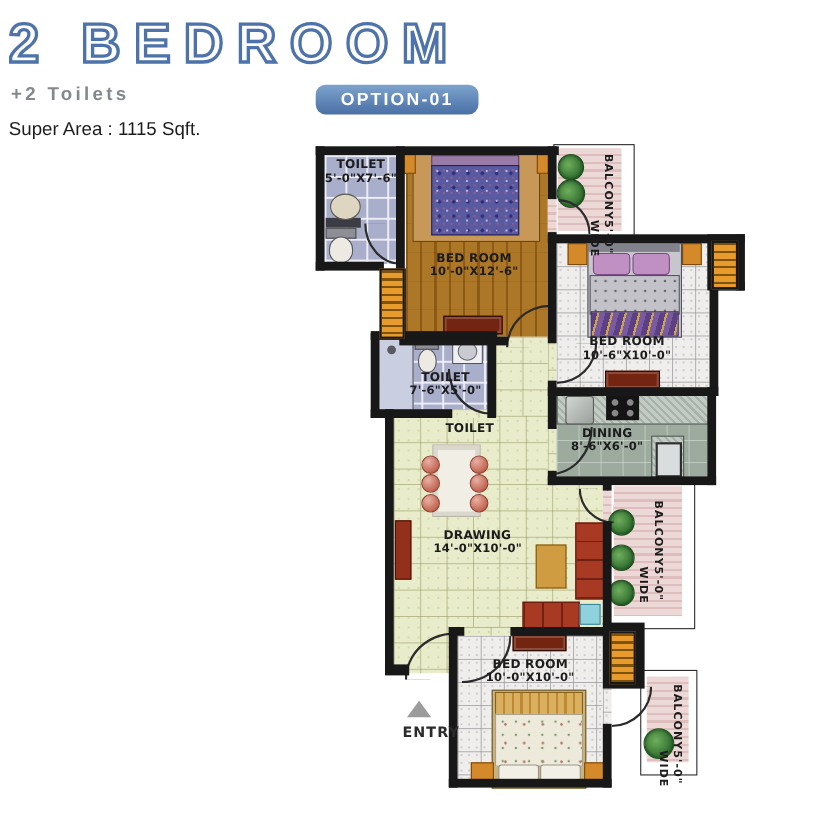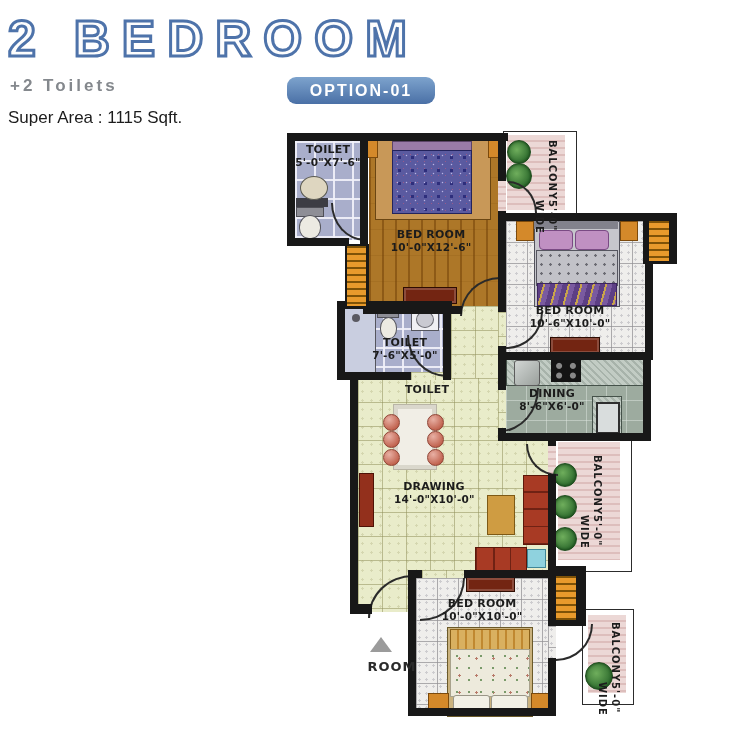--- a/index.html
+++ b/index.html
@@ -262,15 +262,15 @@
   </div>
   <div class="rl" style="left:437px;top:597px;width:90px;">
     <span>BED ROOM</span><span class="dims">10'-0"X10'-0"</span>
   </div>
   <div class="vlab" style="left:596px;top:622px;height:72px;">
     <span>BALCONY</span>
       <span>5'-0" WIDE</span>
   </div>
 
   <div class="entry-tri" style="left:370px;top:637px;"></div>
-  <div class="entry-lab" style="left:357px;top:659px;width:70px;">ROOM</div>
+  <div class="entry-lab" style="left:357px;top:659px;width:70px;">ENTRY</div>
 
 </div>
 
 </body></html>

